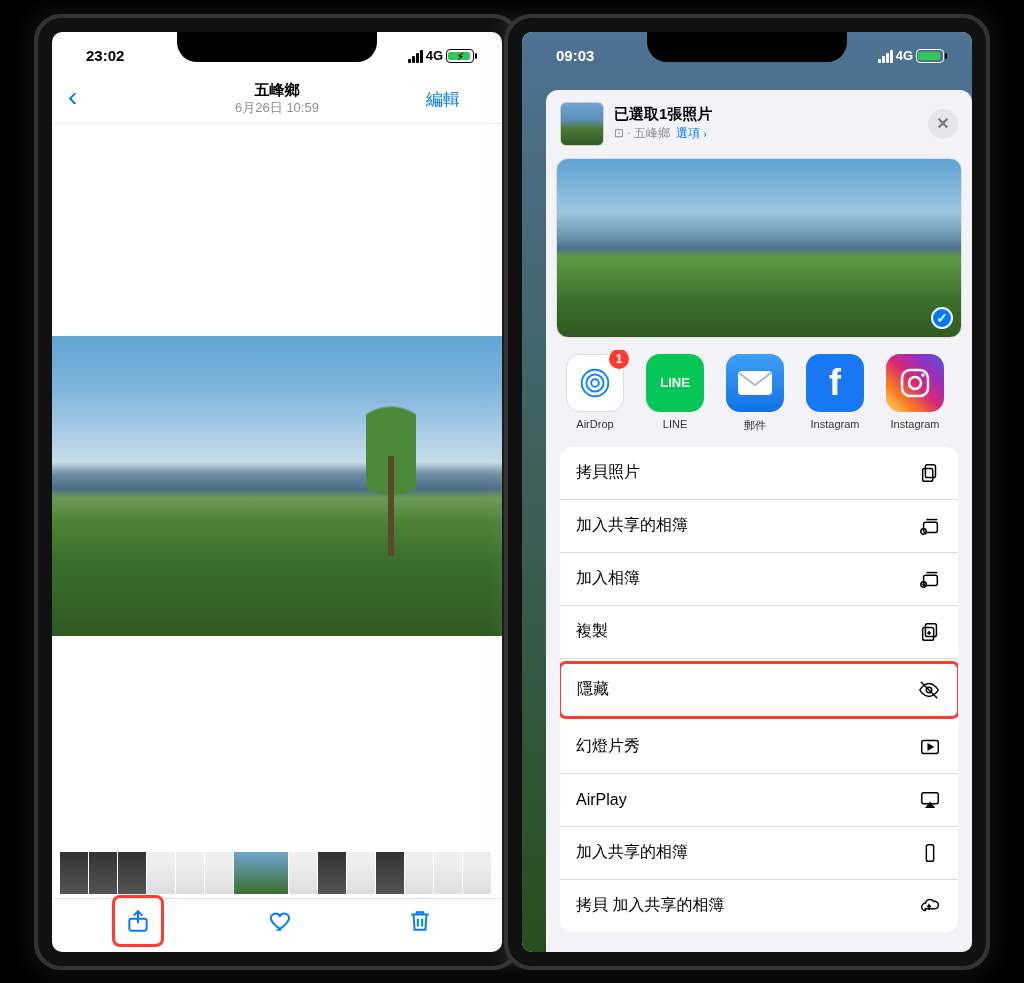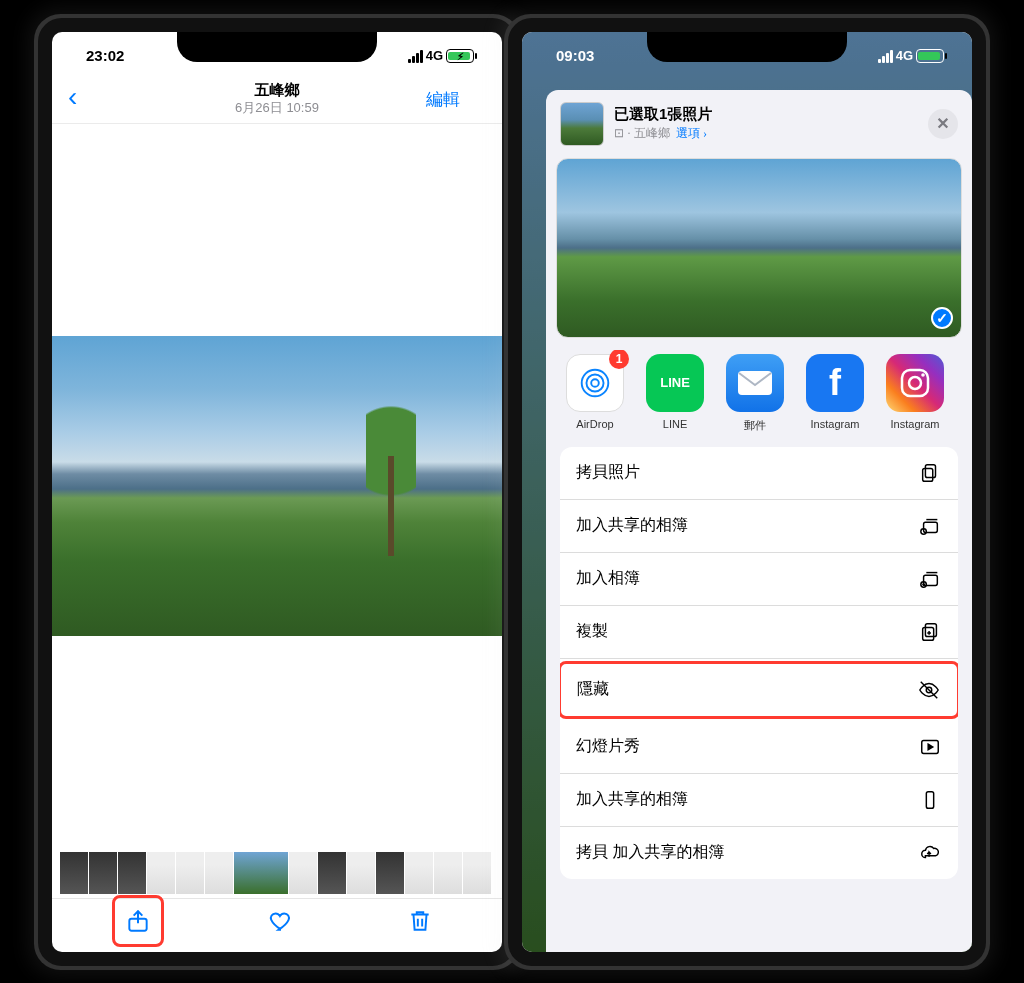--- a/index.html
+++ b/index.html
@@ -375,20 +375,29 @@
         <div class="action-row">
           <span>幻燈片秀</span>
           <span class="action-icon">
               <svg viewBox="0 0 24 24">
                 <rect x="3" y="5" width="18" height="14" rx="2"></rect>
                 <path d="M10 9l5 3-5 3z" fill="#000"></path>
               </svg>
             </span>
         </div>
         <div class="action-row">
+          <span>AirPlay</span>
+          <span class="action-icon">
+              <svg viewBox="0 0 24 24">
+                <rect x="3" y="4" width="18" height="12" rx="2"></rect>
+                <path d="M8 20l4-5 4 5z" fill="#000"></path>
+              </svg>
+            </span>
+        </div>
+        <div class="action-row">
           <span>加入共享的相簿</span>
           <span class="action-icon">
               <svg viewBox="0 0 24 24">
                 <rect x="8" y="3" width="8" height="18" rx="2"></rect>
               </svg>
             </span>
         </div>
         <div class="action-row">
           <span>拷貝 加入共享的相簿</span>
           <span class="action-icon">

